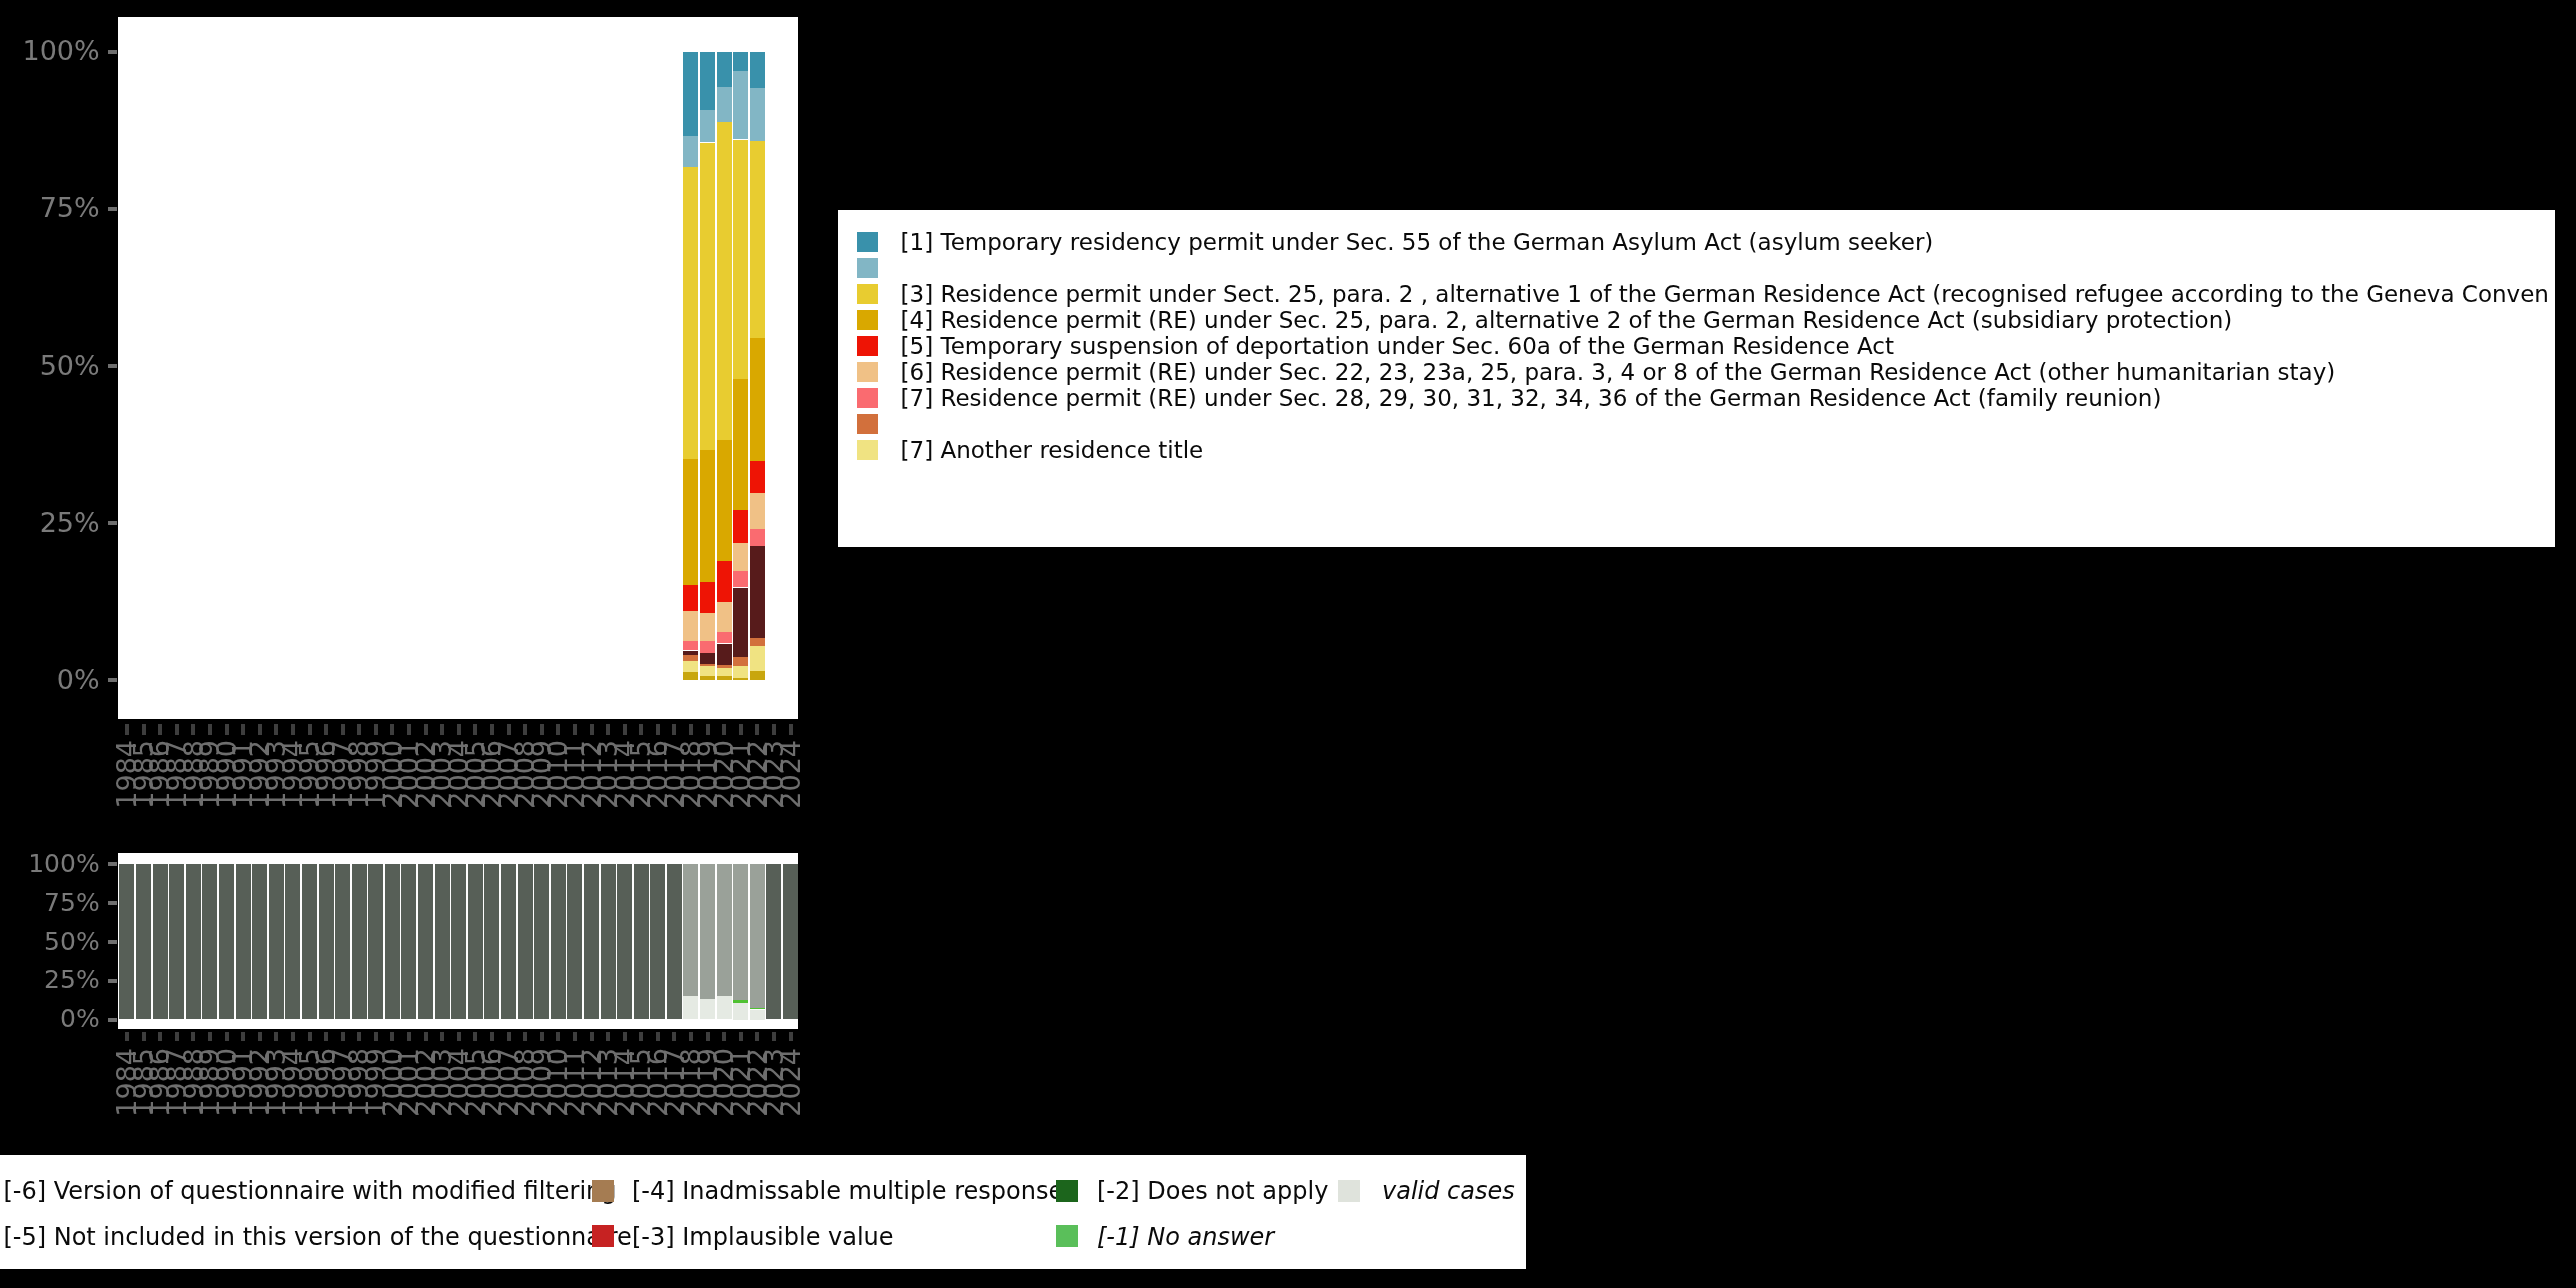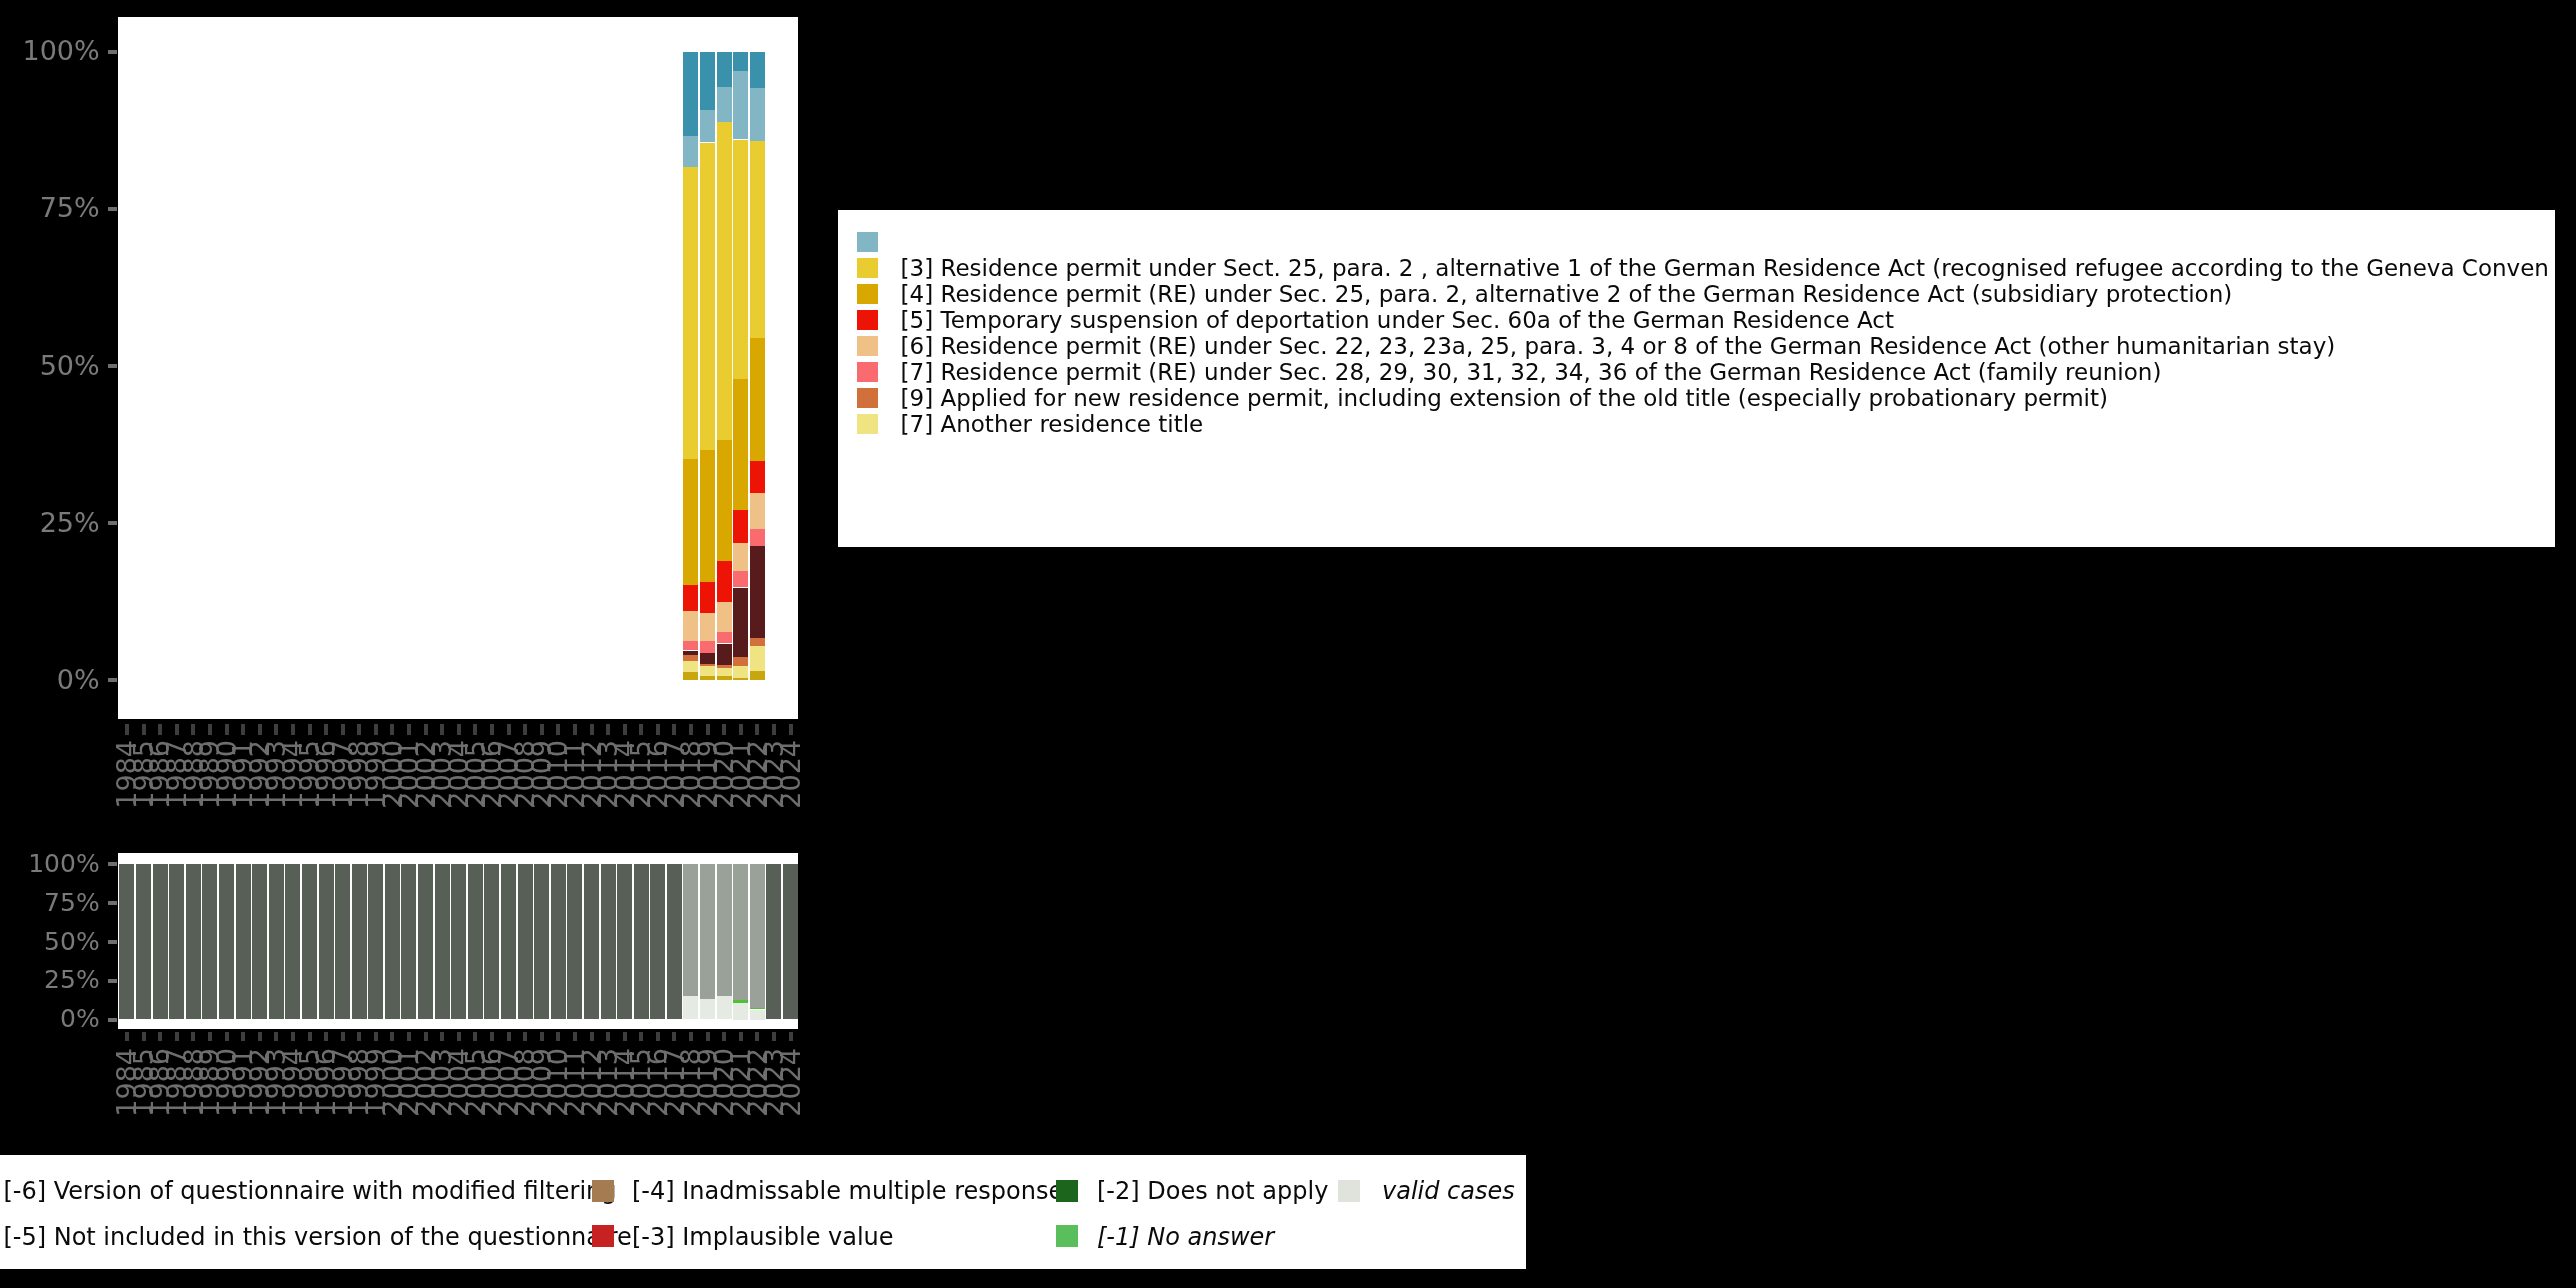--- a/index.html
+++ b/index.html
@@ -311,20 +311,24 @@
       <div style="position: absolute; left: 733px; top: 1000px; width: 14.6px; height: 2.8px; background: rgb(79, 193, 50);"></div>
       <div style="position: absolute; left: 733px; top: 864px; width: 14.6px; height: 136px; background: rgb(154, 161, 153);"></div>
       <div style="position: absolute; left: 750px; top: 1010px; width: 14.6px; height: 9.6px; background: rgb(229, 234, 227);"></div>
       <div style="position: absolute; left: 750px; top: 1007px; width: 14.6px; height: 2.2px; background: rgb(79, 193, 50);"></div>
       <div style="position: absolute; left: 750px; top: 864px; width: 14.6px; height: 144px; background: rgb(154, 161, 153);"></div>
       <div style="position: absolute; left: 766px; top: 864px; width: 14.6px; height: 155px; background: rgb(87, 95, 87);"></div>
       <div style="position: absolute; left: 783px; top: 864px; width: 14.6px; height: 155px; background: rgb(87, 95, 87);"></div>
     </div>
   <div id="top-legend">
       <div class="tl-row">
+        <span class="tl-swatch" style="background: rgb(57, 145, 171);"></span>
+        <span class="tl-label">[1] Temporary residency permit under Sec. 55 of the German Asylum Act (asylum seeker)</span>
+      </div>
+      <div class="tl-row">
         <span class="tl-swatch" style="background: rgb(130, 182, 197);"></span>
       </div>
       <div class="tl-row">
         <span class="tl-swatch" style="background: rgb(232, 204, 48);"></span>
         <span class="tl-label">[3] Residence permit under Sect. 25, para. 2 , alternative 1 of the German Residence Act (recognised refugee according to the Geneva Conven</span>
       </div>
       <div class="tl-row">
         <span class="tl-swatch" style="background: rgb(217, 168, 0);"></span>
         <span class="tl-label">[4] Residence permit (RE) under Sec. 25, para. 2, alternative 2 of the German Residence Act (subsidiary protection)</span>
       </div>
@@ -335,21 +339,20 @@
       <div class="tl-row">
         <span class="tl-swatch" style="background: rgb(240, 193, 134);"></span>
         <span class="tl-label">[6] Residence permit (RE) under Sec. 22, 23, 23a, 25, para. 3, 4 or 8 of the German Residence Act (other humanitarian stay)</span>
       </div>
       <div class="tl-row">
         <span class="tl-swatch" style="background: rgb(250, 107, 112);"></span>
         <span class="tl-label">[7] Residence permit (RE) under Sec. 28, 29, 30, 31, 32, 34, 36 of the German Residence Act (family reunion)</span>
       </div>
       <div class="tl-row">
         <span class="tl-swatch" style="background: rgb(210, 112, 60);"></span>
-        <span class="tl-label">[9] Applied for new residence permit, including extension of the old title (especially probationary permit)</span>
       </div>
       <div class="tl-row">
         <span class="tl-swatch" style="background: rgb(240, 227, 130);"></span>
         <span class="tl-label">[7] Another residence title</span>
       </div>
     </div>
   <div id="bottom-legend">
       <span class="bl-label" style="left: 3.4px; top: 24px;">[-6] Version of questionnaire with modified filtering</span>
       <span class="bl-label" style="left: 3.4px; top: 70px;">[-5] Not included in this version of the questionnaire</span>
       <span class="bl-label" style="left: 632px; top: 24px;">[-4] Inadmissable multiple response</span>

